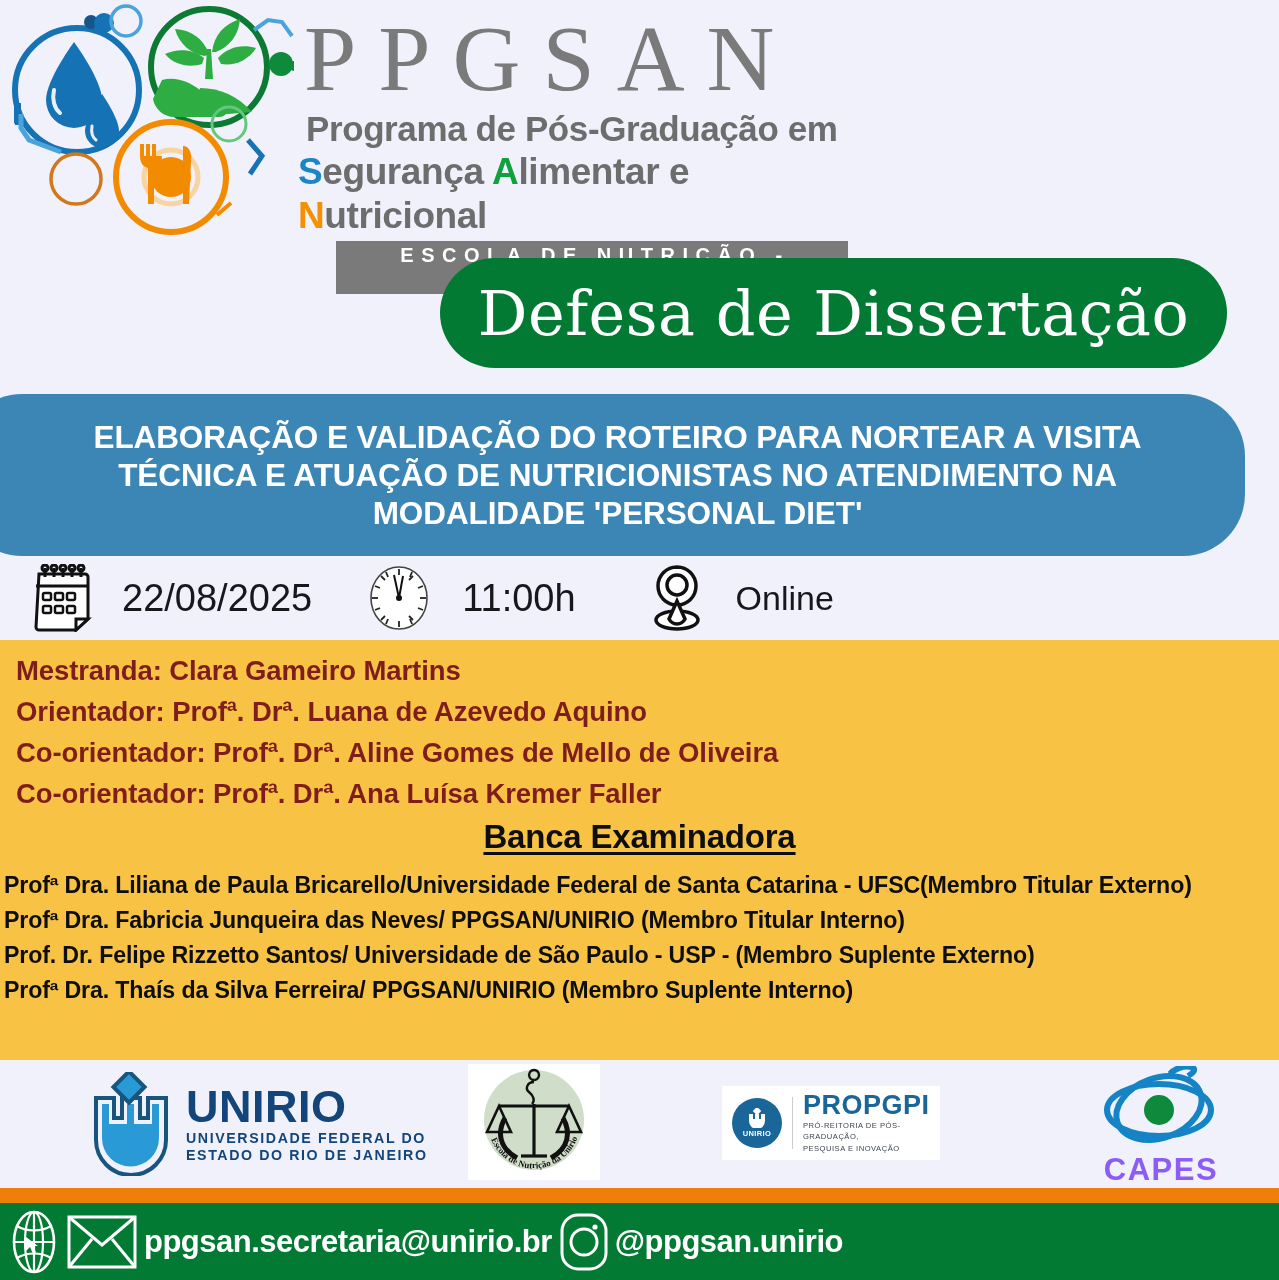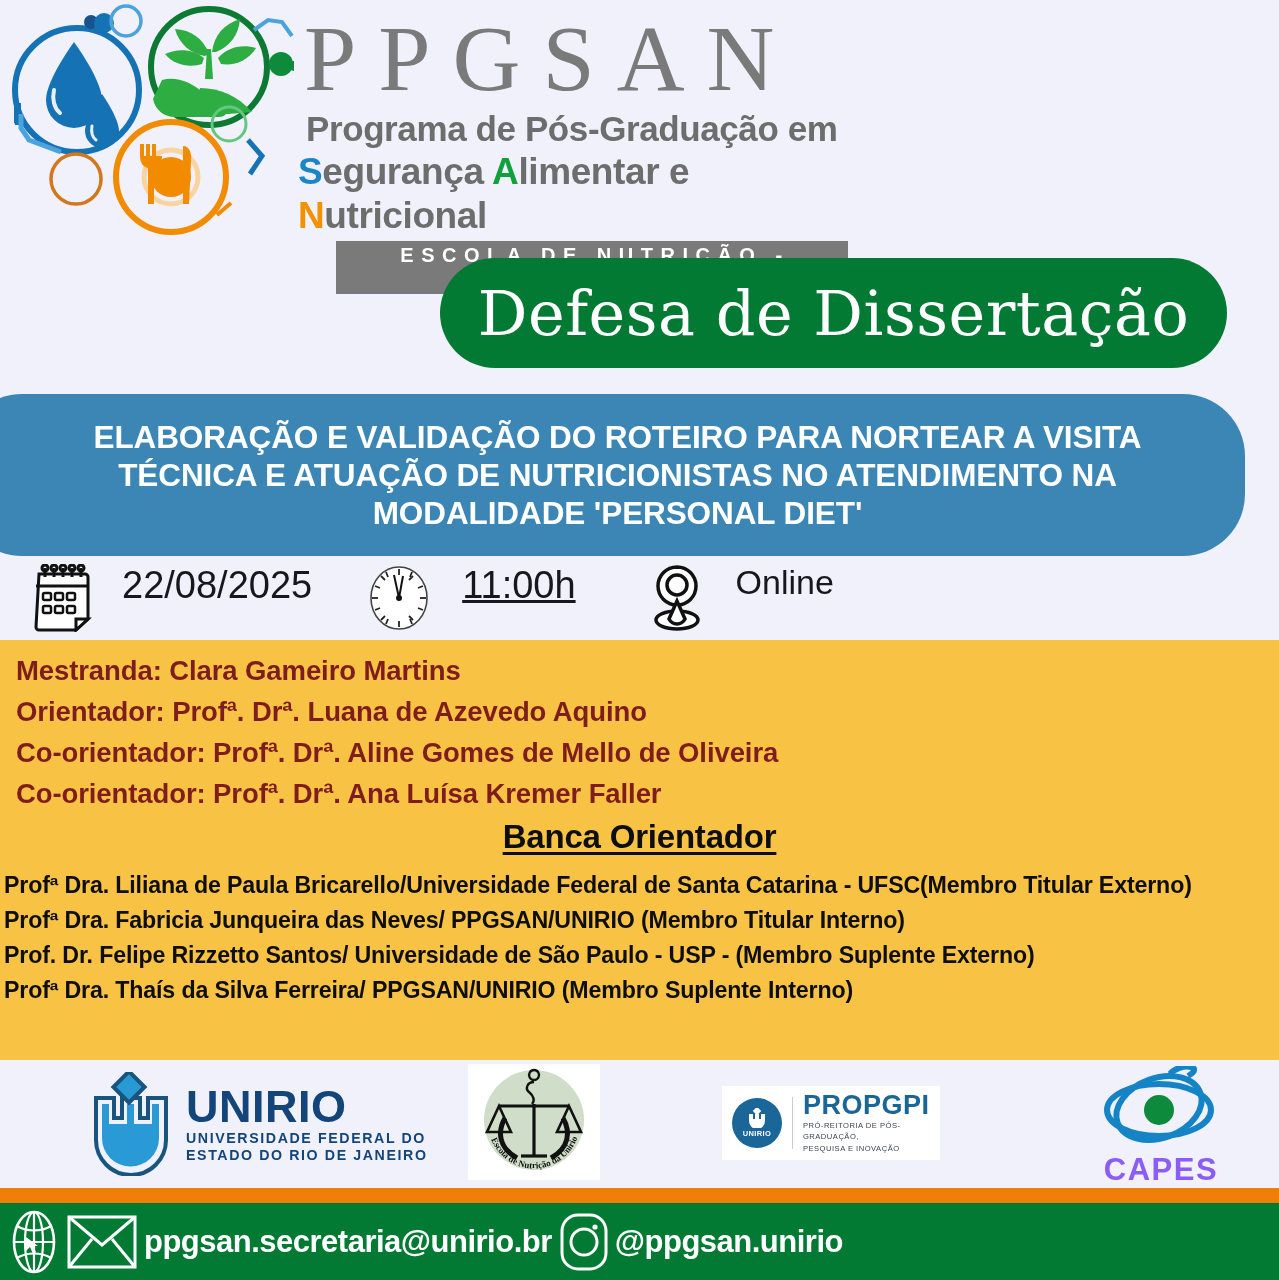--- a/index.html
+++ b/index.html
@@ -66,27 +66,27 @@
   .blue-banner span {
     color: #ffffff; font-size: 31.5px; font-weight: bold; text-align: center;
     line-height: 38px; letter-spacing: -0.1px;
   }
 
   
   .info-row {
     position: absolute; left: 0; top: 556px; width: 1279px; height: 84px;
     display: flex; align-items: center;
   }
-  .info-item { display: flex; align-items: flex-start; }
+  .info-item { display: flex; align-items: center; }
   .info-item .icon { display: block; }
   .info-item .txt { font-size: 38px; color: #16181d; font-weight: 400; }
   #item-date { margin-left: 30px; }
   #item-date .txt { margin-left: 28px; }
   #item-time { margin-left: 56px; }
-  #item-time .txt { margin-left: 32px; text-decoration: underline; }
+  #item-time .txt { margin-left: 32px; }
   #item-place { margin-left: 72px; }
   #item-place .txt { margin-left: 30px; font-size: 34px; }
 
   
   .amber {
     position: absolute; left: 0; top: 640px; width: 1279px; height: 420px;
     background: #f8c344;
   }
   .amber .people { padding: 10px 0 0 16px; }
   .amber .people div {
@@ -291,21 +291,21 @@
   </div>
 </div>
 
 <div class="amber">
   <div class="people">
     <div>Mestranda: Clara Gameiro Martins</div>
     <div>Orientador: Profª. Drª. Luana de Azevedo Aquino</div>
     <div>Co-orientador: Profª. Drª. Aline Gomes de Mello de Oliveira</div>
     <div>Co-orientador: Profª. Drª. Ana Luísa Kremer Faller</div>
   </div>
-  <div class="banca-title">Banca Orientador</div>
+  <div class="banca-title">Banca Examinadora</div>
   <div class="members">
     <div>Profª Dra. Liliana de Paula Bricarello/Universidade Federal de Santa Catarina - UFSC(Membro Titular Externo)</div>
     <div>Profª Dra. Fabricia Junqueira das Neves/ PPGSAN/UNIRIO (Membro Titular Interno)</div>
     <div>Prof. Dr. Felipe Rizzetto Santos/ Universidade de São Paulo - USP - (Membro Suplente Externo)</div>
     <div>Profª Dra. Thaís da Silva Ferreira/ PPGSAN/UNIRIO (Membro Suplente Interno)</div>
   </div>
 </div>
 
 <div class="logo-strip">
 

